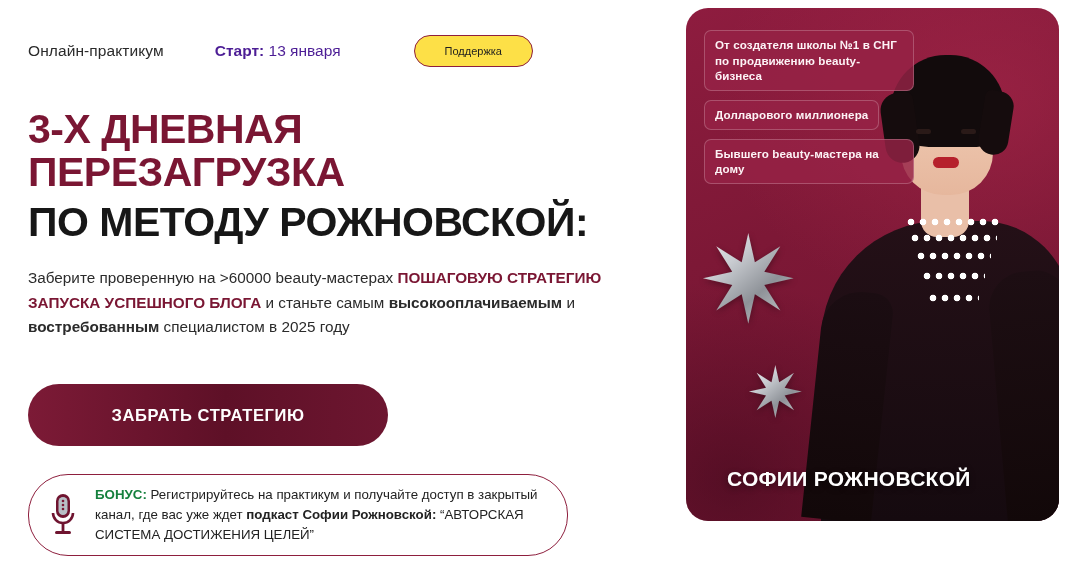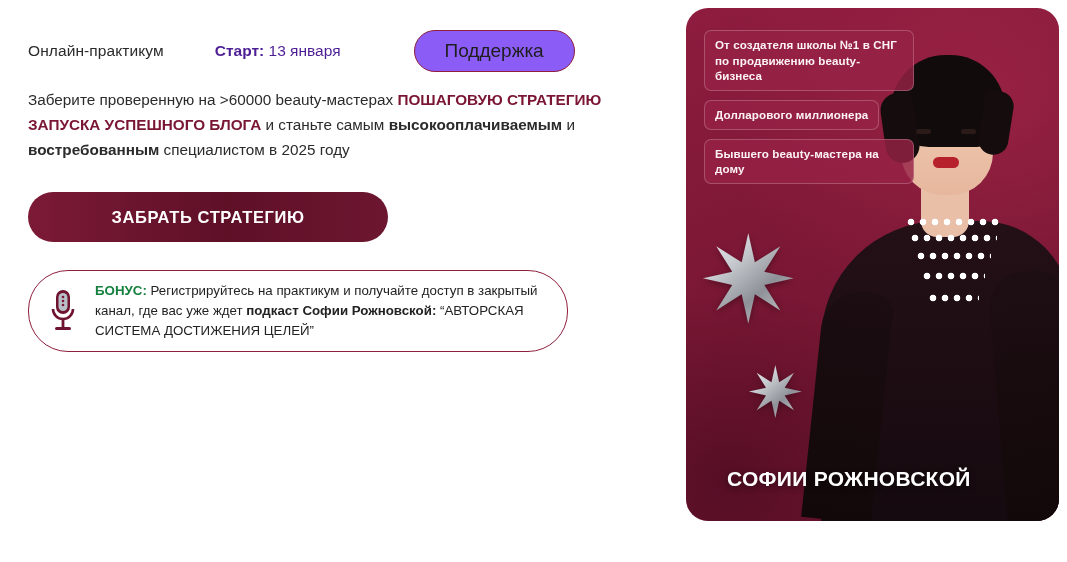--- a/index.html
+++ b/index.html
@@ -45,23 +45,23 @@
     color: #4c1d95;
     white-space: nowrap;
   }
   .topline .startline b {
     font-weight: 700;
   }
   .support-btn {
     margin-left: 22px;
     border: 1.4px solid #8e1f3e;
     color: #1e1e1e;
-    background: #8b5cf6;
+    background: #fde047;
     border-radius: 999px;
-    font-size: 19px;
+    font-size: 11px;
     padding: 9px 30px;
     cursor: pointer;
     white-space: nowrap;
     font-family: "Liberation Sans", sans-serif;
   }
 
   .headline {
     margin-top: 40px;
     font-weight: 700;
     letter-spacing: -0.2px;
@@ -91,23 +91,23 @@
     max-width: 585px;
   }
   .lead b { font-weight: 700; }
   .lead .accent {
     color: #7a1633;
     font-weight: 700;
     text-transform: uppercase;
   }
 
   .cta {
-    margin-top: 30px;
+    margin-top: 44px;
     width: 360px;
-    height: 50px;
+    height: 62px;
     border: none;
     border-radius: 999px;
     background: linear-gradient(90deg, #7c1a36 0%, #5e1027 55%, #6d1630 100%);
     color: #ffffff;
     font-size: 16.5px;
     font-weight: 700;
     letter-spacing: .6px;
     cursor: pointer;
     font-family: "Liberation Sans", sans-serif;
     display: flex;
@@ -352,20 +352,24 @@
 
     <div class="topline">
       <div class="kicker">Онлайн-практикум</div>
       <div class="startline">
         <b>Старт:</b>
         <span>13 января</span>
       </div>
       <button class="support-btn">Поддержка</button>
     </div>
 
+    <h1 class="headline">
+      <span class="l1">3-Х ДНЕВНАЯ ПЕРЕЗАГРУЗКА</span>
+      <span class="l2">ПО МЕТОДУ РОЖНОВСКОЙ:</span>
+    </h1>
 
     <p class="lead">
       <span>Заберите проверенную на &gt;60000 beauty-мастерах </span><span class="accent">ПОШАГОВУЮ СТРАТЕГИЮ ЗАПУСКА УСПЕШНОГО БЛОГА</span><span> и станьте самым </span><b>высокооплачиваемым</b><span> и </span><b>востребованным</b><span> специалистом в 2025 году</span>
     </p>
 
     <button class="cta">ЗАБРАТЬ СТРАТЕГИЮ</button>
 
     <div class="bonus">
       <span class="mic">
         <svg width="36" height="48" viewBox="0 0 36 48" aria-hidden="true">

